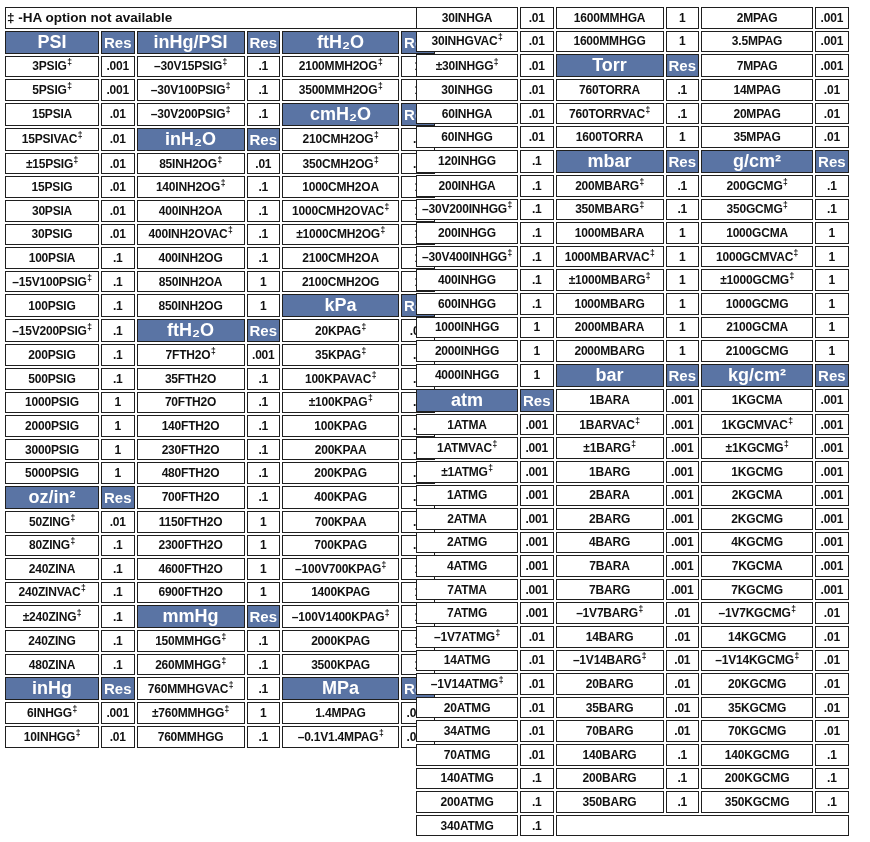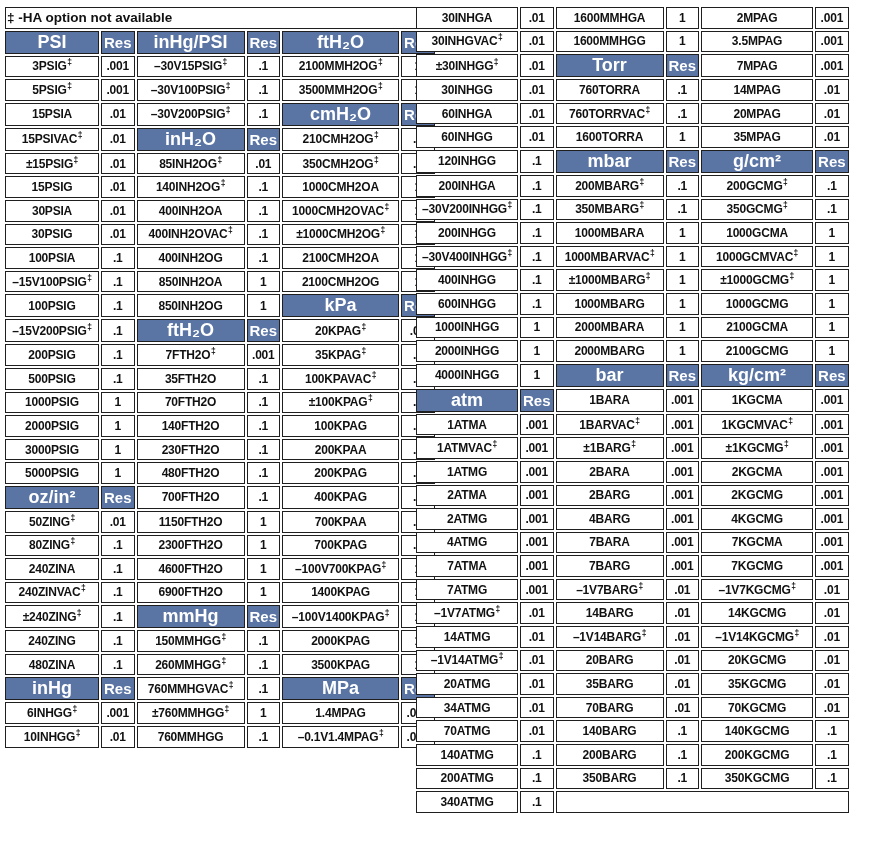--- a/index.html
+++ b/index.html
@@ -480,20 +480,28 @@
         </tr>
         <tr>
           <td>1ATMVAC<sup>‡</sup></td>
           <td>.001</td>
           <td>±1BARG<sup>‡</sup></td>
           <td>.001</td>
           <td>±1KGCMG<sup>‡</sup></td>
           <td>.001</td>
         </tr>
         <tr>
+          <td>±1ATMG<sup>‡</sup></td>
+          <td>.001</td>
+          <td>1BARG</td>
+          <td>.001</td>
+          <td>1KGCMG</td>
+          <td>.001</td>
+        </tr>
+        <tr>
           <td>1ATMG</td>
           <td>.001</td>
           <td>2BARA</td>
           <td>.001</td>
           <td>2KGCMA</td>
           <td>.001</td>
         </tr>
         <tr>
           <td>2ATMA</td>
           <td>.001</td>

